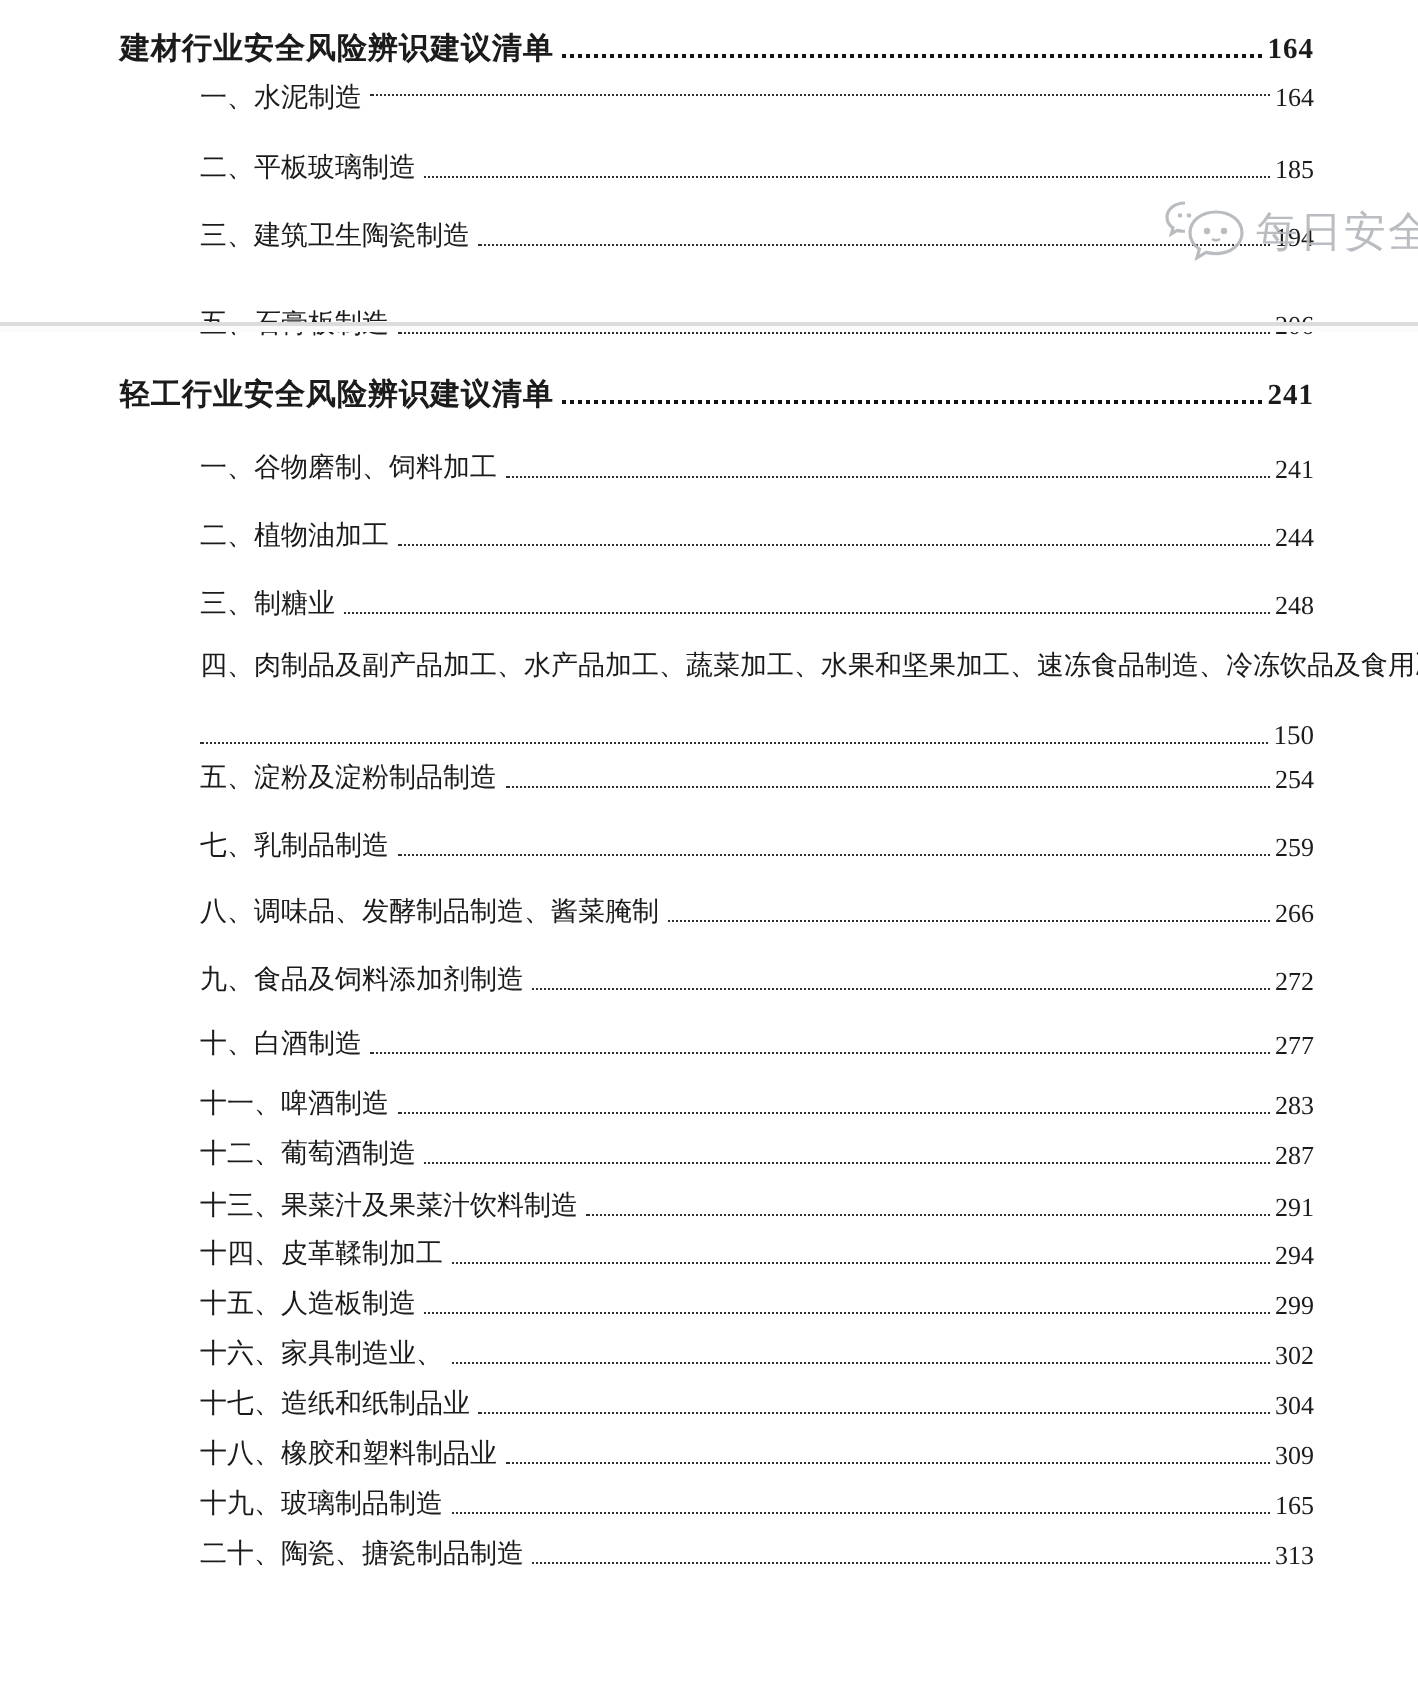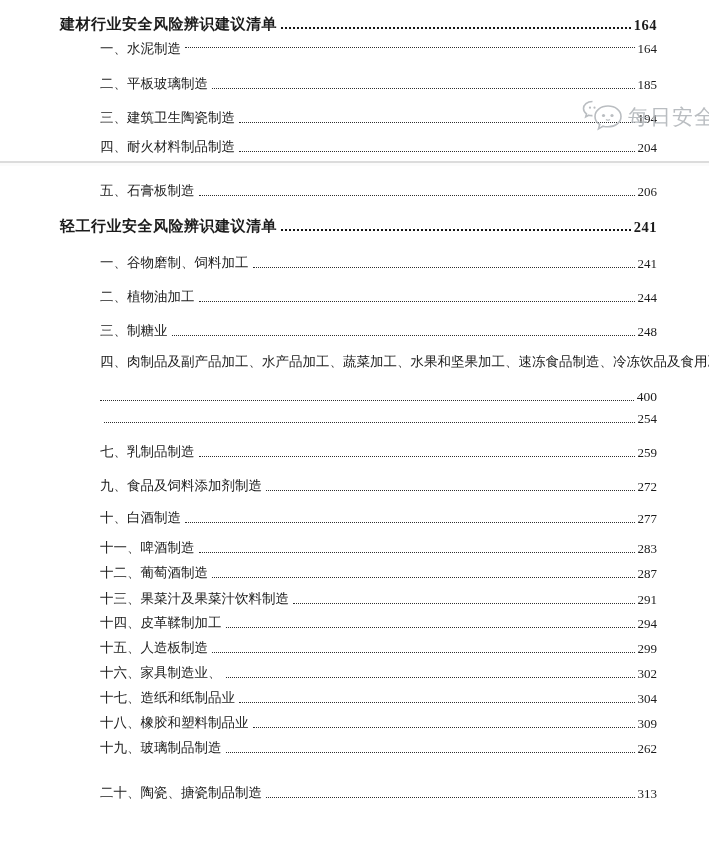--- a/index.html
+++ b/index.html
@@ -53,25 +53,20 @@
     <div class="row item" style="height: 29px;">
       <span class="label">二、平板玻璃制造</span>
       <span class="leader"></span>
       <span class="page">185</span>
     </div>
     <div class="row item" style="height: 34px;">
       <span class="label">三、建筑卫生陶瓷制造</span>
       <span class="leader"></span>
       <span class="page">194</span>
     </div>
-    <div class="row item" style="height: 29px;">
-      <span class="label">四、耐火材料制品制造</span>
-      <span class="leader"></span>
-      <span class="page">204</span>
-    </div>
     <div class="row item" style="height: 44px;">
       <span class="label">五、石膏板制造</span>
       <span class="leader"></span>
       <span class="page">206</span>
     </div>
     <div class="row head" style="height: 36px;">
       <span class="label">轻工行业安全风险辨识建议清单</span>
       <span class="leader"></span>
       <span class="page">241</span>
     </div>
@@ -89,31 +84,37 @@
       <span class="label">三、制糖业</span>
       <span class="leader"></span>
       <span class="page">248</span>
     </div>
     <div class="row2" style="height: 65px;">
       <div class="line1">
         <span class="label">四、肉制品及副产品加工、水产品加工、蔬菜加工、水果和坚果加工、速冻食品制造、冷冻饮品及食用冰制造</span>
       </div>
       <div class="line2">
         <span class="leader"></span>
-        <span class="page">400</span>
+        <span class="page">150</span>
       </div>
     </div>
     <div class="row item" style="height: 22px;">
+      <span class="label">五、淀粉及淀粉制品制造</span>
       <span class="leader"></span>
       <span class="page">254</span>
     </div>
     <div class="row item" style="height: 34px; text-align: center;">
       <span class="label">七、乳制品制造</span>
       <span class="leader"></span>
       <span class="page">259</span>
+    </div>
+    <div class="row item" style="height: 33px;">
+      <span class="label">八、调味品、发酵制品制造、酱菜腌制</span>
+      <span class="leader"></span>
+      <span class="page">266</span>
     </div>
     <div class="row item" style="height: 34px;">
       <span class="label">九、食品及饲料添加剂制造</span>
       <span class="leader"></span>
       <span class="page">272</span>
     </div>
     <div class="row item" style="height: 32px;">
       <span class="label">十、白酒制造</span>
       <span class="leader"></span>
       <span class="page">277</span>
@@ -154,23 +155,23 @@
       <span class="page">304</span>
     </div>
     <div class="row item" style="height: 25px;">
       <span class="label">十八、橡胶和塑料制品业</span>
       <span class="leader"></span>
       <span class="page">309</span>
     </div>
     <div class="row item" style="height: 25px;">
       <span class="label">十九、玻璃制品制造</span>
       <span class="leader"></span>
-      <span class="page">262</span>
+      <span class="page">165</span>
     </div>
-    <div class="row item" style="height: 25px; margin-top: 20px;">
+    <div class="row item" style="height: 25px;">
       <span class="label">二十、陶瓷、搪瓷制品制造</span>
       <span class="leader"></span>
       <span class="page">313</span>
     </div>
   </div>
 
 <div class="seam seam-b"></div>
 
 <div class="watermark">
   <svg width="44" height="36" viewBox="0 0 44 36" fill="none" xmlns="http://www.w3.org/2000/svg">

